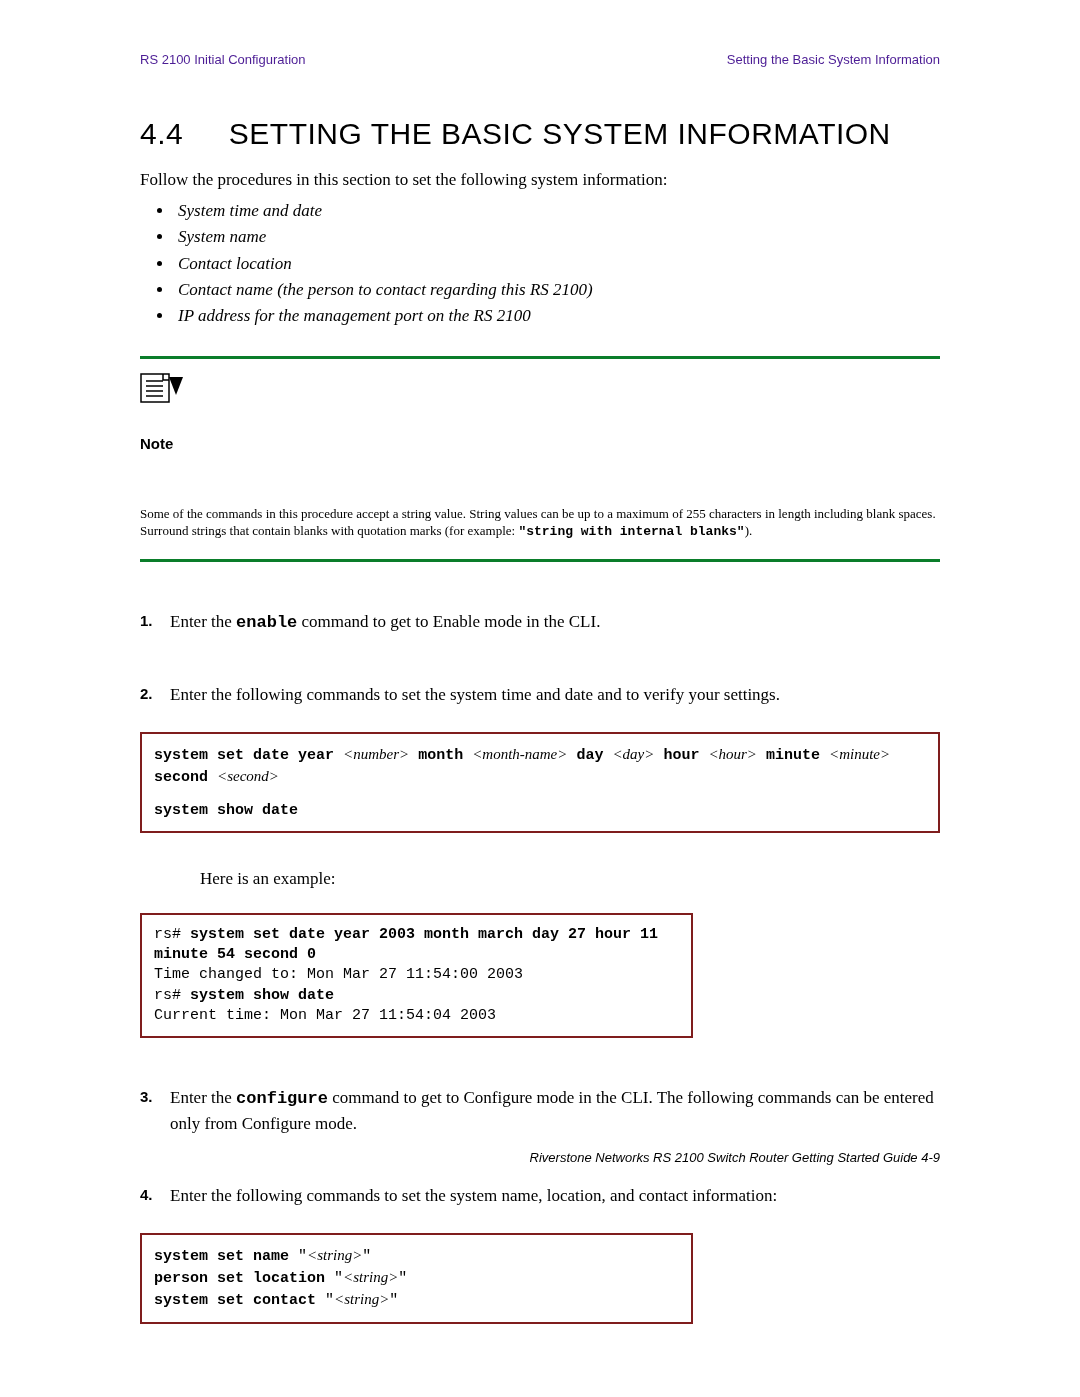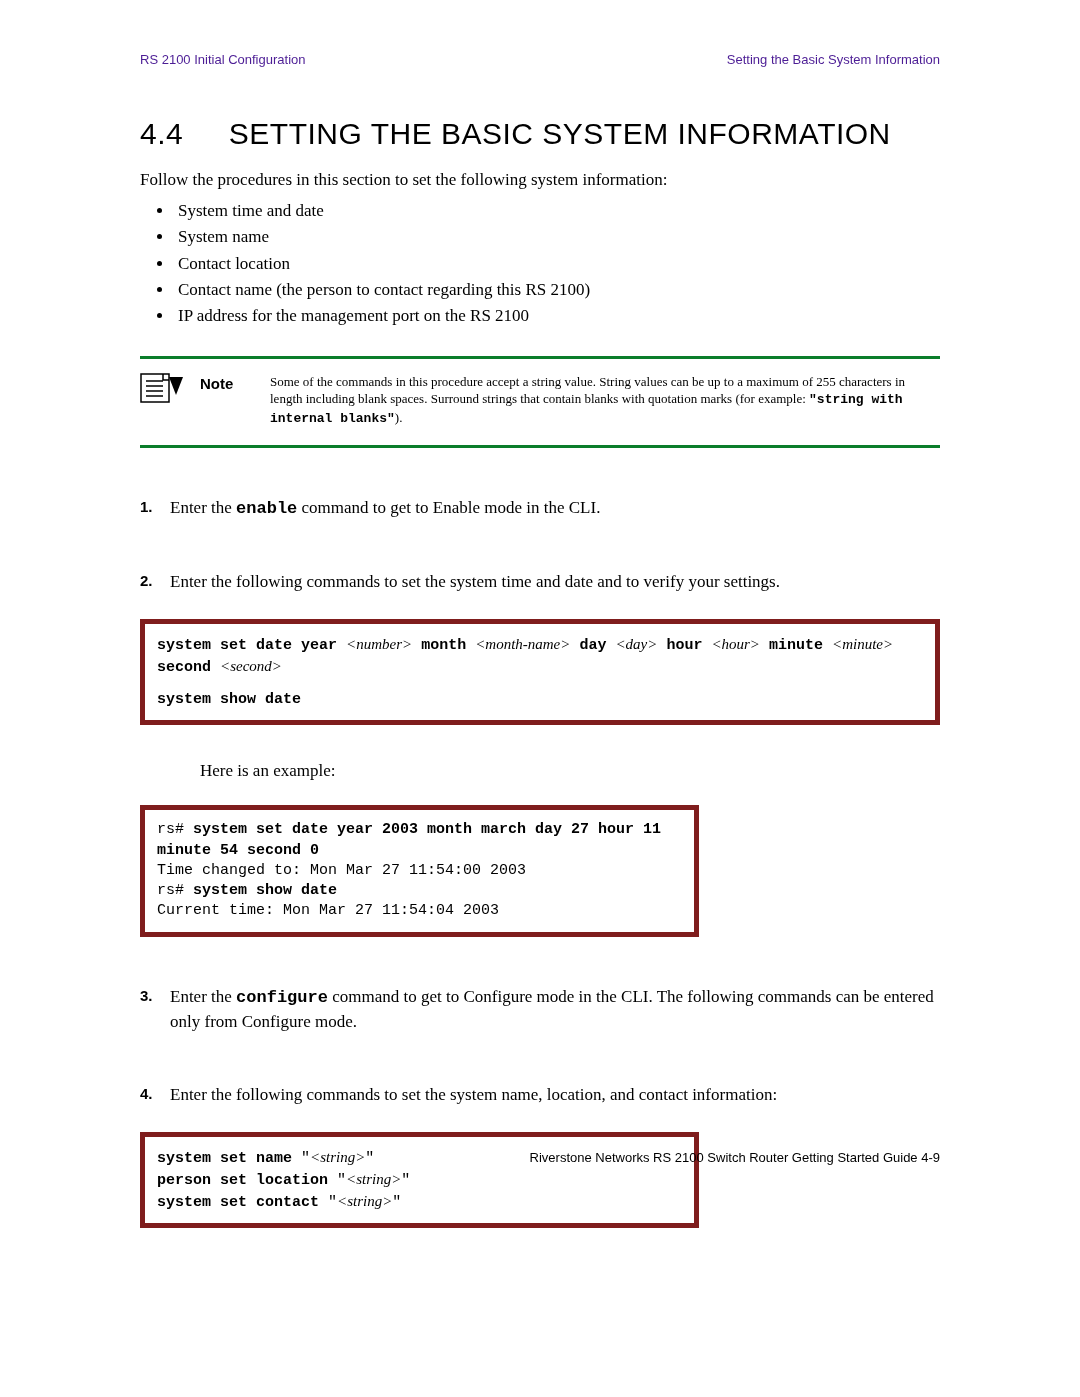--- a/index.html
+++ b/index.html
@@ -43,27 +43,29 @@
     line-height: 1.35;
   }
   ul.bullets {
     margin: 6px 0 0 0;
     padding-left: 34px;
   }
   ul.bullets li {
     font-size: 17px;
     line-height: 1.55;
     padding-left: 4px;
+    font-style: italic;
   }
   .note-wrap {
     margin-top: 26px;
     border-top: 3px solid #0a7d2a;
     border-bottom: 3px solid #0a7d2a;
     padding: 14px 0 18px 0;
     display: flex;
+    flex-direction: column;
   }
   .note-icon-col { width: 60px; flex: 0 0 60px; }
   .note-label-col {
     width: 70px; flex: 0 0 70px;
     font-family: Arial, Helvetica, sans-serif;
     font-weight: bold;
     font-size: 15px;
     padding-top: 2px;
   }
   .note-text-col {
@@ -90,21 +92,21 @@
     counter-increment: step;
     content: counter(step) ".";
     position: absolute;
     left: -30px;
     font-family: Arial, Helvetica, sans-serif;
     font-weight: bold;
     font-size: 15px;
   }
   .codebox {
     margin-top: 24px;
-    border: 5px solid #7f1d1d;
+    border: 2px solid #7f1d1d;
     padding: 10px 12px;
     font-family: "Courier New", Courier, monospace;
     font-size: 15px;
     line-height: 1.35;
     white-space: normal;
   }
   .codebox.narrow { width: 525px; }
   .ital { font-style: italic; font-family: "Times New Roman", serif; }
   .example-label {
     margin-top: 36px;
@@ -112,20 +114,21 @@
     font-size: 17px;
   }
   .footer-abs {
     position: absolute;
     left: 140px;
     top: 1150px;
     width: 800px;
     text-align: right;
     font-family: Arial, Helvetica, sans-serif;
     font-size: 13px;
+    font-style: italic;
   }
   .note-icon-svg { width: 44px; height: 40px; }
 </style>
 </head>
 <body>
 
 <div class="page">
 
   <div class="hdr-row">
     <span class="hdr">RS 2100 Initial Configuration</span>

